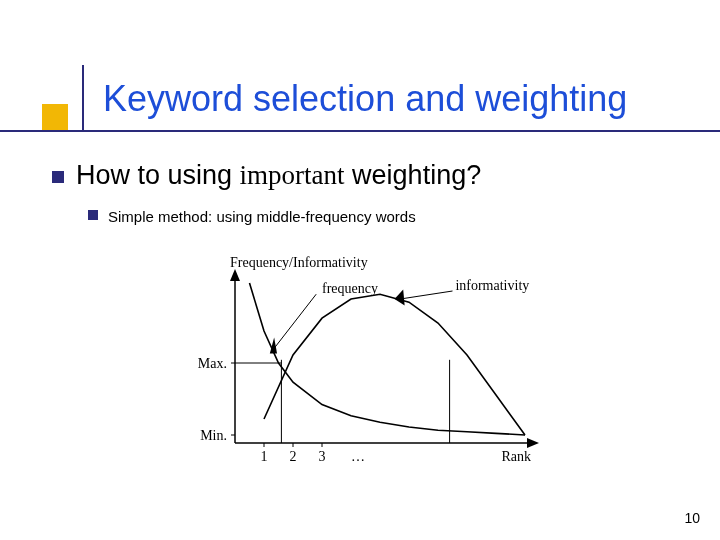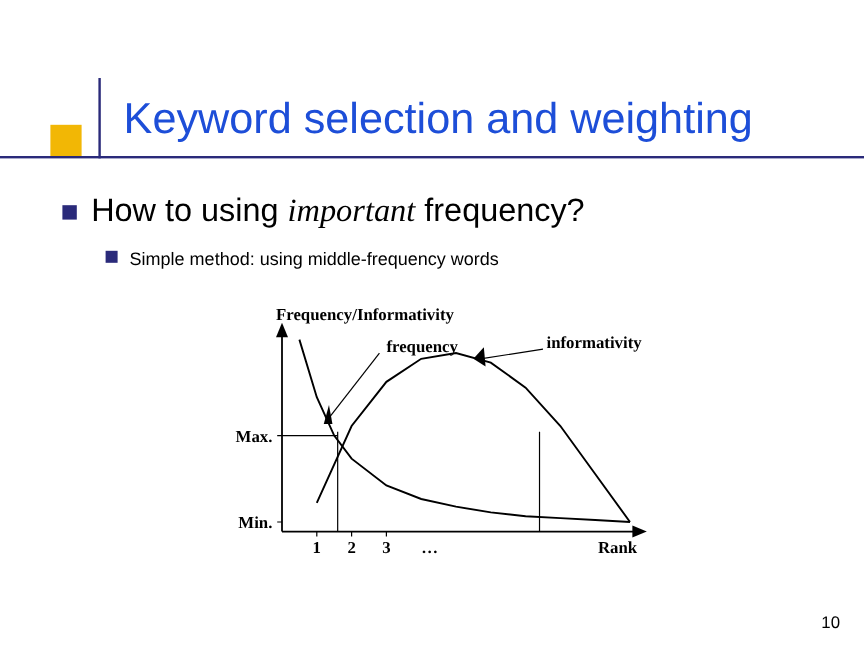--- a/index.html
+++ b/index.html
@@ -62,58 +62,56 @@
     vertical-align: 2px;
   }
   .level1 {
     position: absolute;
     top: 160px;
     left: 52px;
     font-size: 27px;
     font-family: Verdana, Arial, sans-serif;
   }
   .level1 .italic {
-    font-style: italic;
     font-family: Georgia, 'Times New Roman', serif;
   }
   .level2 {
     position: absolute;
     top: 208px;
     left: 88px;
     font-size: 15px;
     font-family: Verdana, Arial, sans-serif;
   }
   .chart-box {
     position: absolute;
     top: 253px;
     left: 165px;
     width: 380px;
     height: 220px;
-    font-weight: bold;
   }
   .pagenum {
     position: absolute;
     bottom: 14px;
     right: 20px;
     font-size: 14px;
     color: #000;
     font-family: Arial, sans-serif;
     text-align: center;
   }
 </style>
 </head>
 <body>
 
 <div class="title-square"></div>
 <div class="title-line-v"></div>
 <div class="title-line-h"></div>
 <div class="title-text">Keyword selection and weighting</div>
 
 <div class="level1">
-  <span class="bullet-sq"></span><span>How to using </span><span class="italic">important</span><span> frequency?</span>
+  <span class="bullet-sq"></span><span>How to using </span><span class="italic">important</span><span> weighting?</span>
 </div>
 
 <div class="level2">
   <span class="bullet-sq small"></span><span>Simple method: using middle-frequency words</span>
 </div>
 
 <div class="chart-box">
 <svg id="chart-svg" width="380" height="220" viewBox="0 0 380 220" font-family="Georgia, 'Times New Roman', serif" font-size="14" fill="#000" stroke="#000">
 <line x1="70" y1="22" x2="70" y2="190" stroke="#000" stroke-width="1.5"></line>
       <line x1="70" y1="190" x2="368" y2="190" stroke="#000" stroke-width="1.5"></line>

